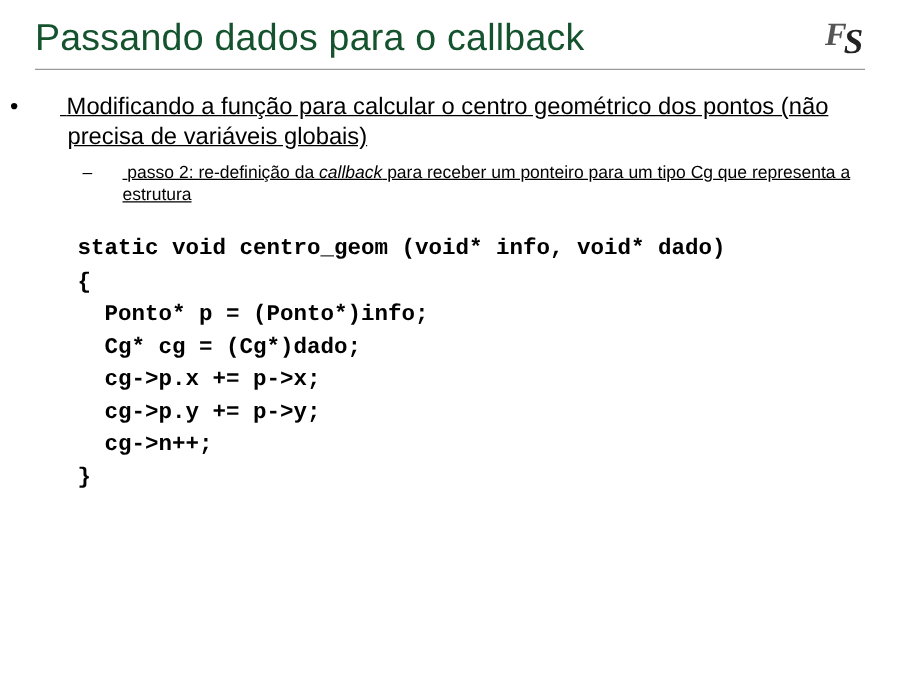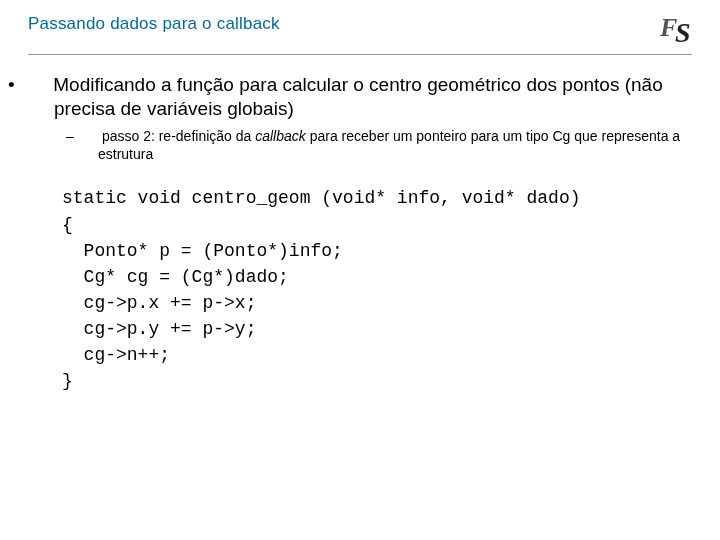--- a/index.html
+++ b/index.html
@@ -19,39 +19,40 @@
     box-sizing: border-box;
     padding: 14px 28px 20px 28px;
   }
   .title-row {
     display: flex;
     justify-content: space-between;
     align-items: flex-start;
     margin-bottom: 4px;
   }
   .title {
-    font-size: 17px;
-    color: #0369a1;
+    font-size: 30px;
+    color: #14532d;
     letter-spacing: 0.2px;
   }
   .logo {
     margin-top: -2px;
     margin-right: -10px;
   }
   .divider {
     border: none;
     border-top: 1px solid #999999;
     margin: 4px 0 18px 0;
   }
   .bullets {
     font-size: 19px;
     line-height: 1.28;
     margin: 0 0 0 4px;
     padding: 0;
     list-style: none;
+    text-decoration: underline;
   }
   .bullets > li::before {
     content: "•";
     display: inline-block;
     width: 18px;
     margin-left: -2px;
     vertical-align: top;
   }
   .bullets > li {
     padding-left: 22px;
@@ -73,21 +74,21 @@
     vertical-align: top;
   }
   .sub > li {
     padding-left: 16px;
     text-indent: -16px;
   }
   .it { font-style: italic; }
   .code {
     font-family: "Courier New", Courier, monospace;
     font-size: 18px;
-    font-weight: normal;
+    font-weight: bold;
     line-height: 1.45;
     white-space: pre;
     margin-top: 22px;
     margin-left: 34px;
   }
 </style>
 </head>
 <body>
 
 <div class="slide">

